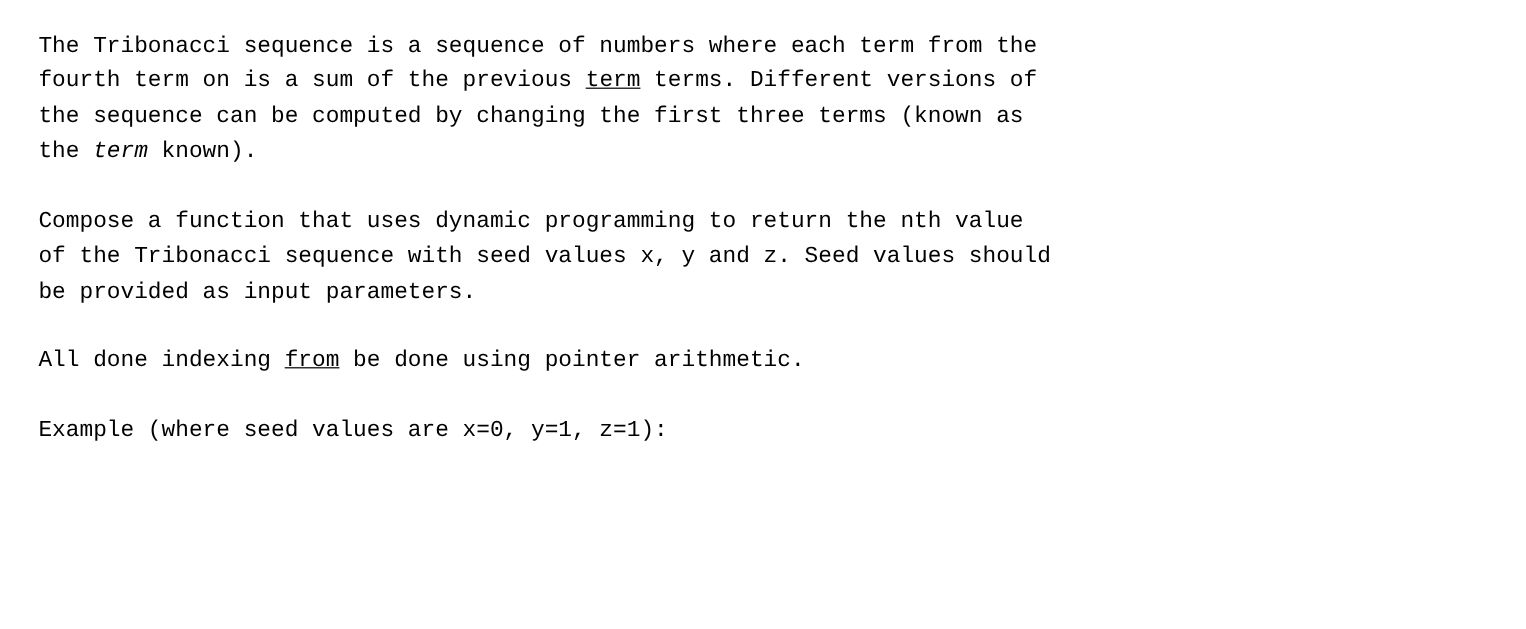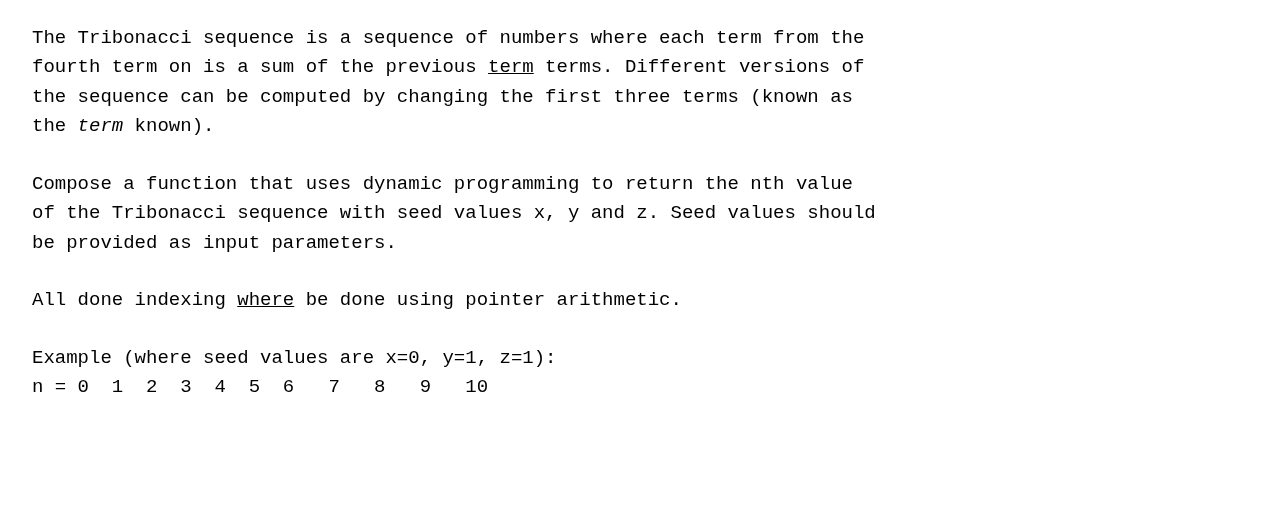--- a/index.html
+++ b/index.html
@@ -41,19 +41,18 @@
 
 <div class="para"><span class="inline">The Tribonacci sequence is a sequence of numbers where each term from the
 fourth term on is a sum of the previous </span><span class="inline underline">term</span><span class="inline"> terms. Different versions of
 the sequence can be computed by changing the first three terms (known as
 the </span><span class="inline italic">term</span><span class="inline"> known).</span></div>
 
 <div class="para"><span class="inline">Compose a function that uses dynamic programming to return the nth value
 of the Tribonacci sequence with seed values x, y and z. Seed values should
 be provided as input parameters.</span></div>
 
-<div class="para"><span class="inline">All done indexing </span><span class="inline underline">where</span><span class="inline"> be done using pointer arithmetic.</span></div>
+<div class="para"><span class="inline">All done indexing </span><span class="inline underline">from</span><span class="inline"> be done using pointer arithmetic.</span></div>
 
 <div class="para" style="margin-bottom:0;"><span class="inline">Example (where seed values are x=0, y=1, z=1):</span></div>
 
 <div class="table">
-  <div class="table-row">n = 0  1  2  3  4  5  6   7   8   9   10</div>
 </div>
 
 </body></html>

